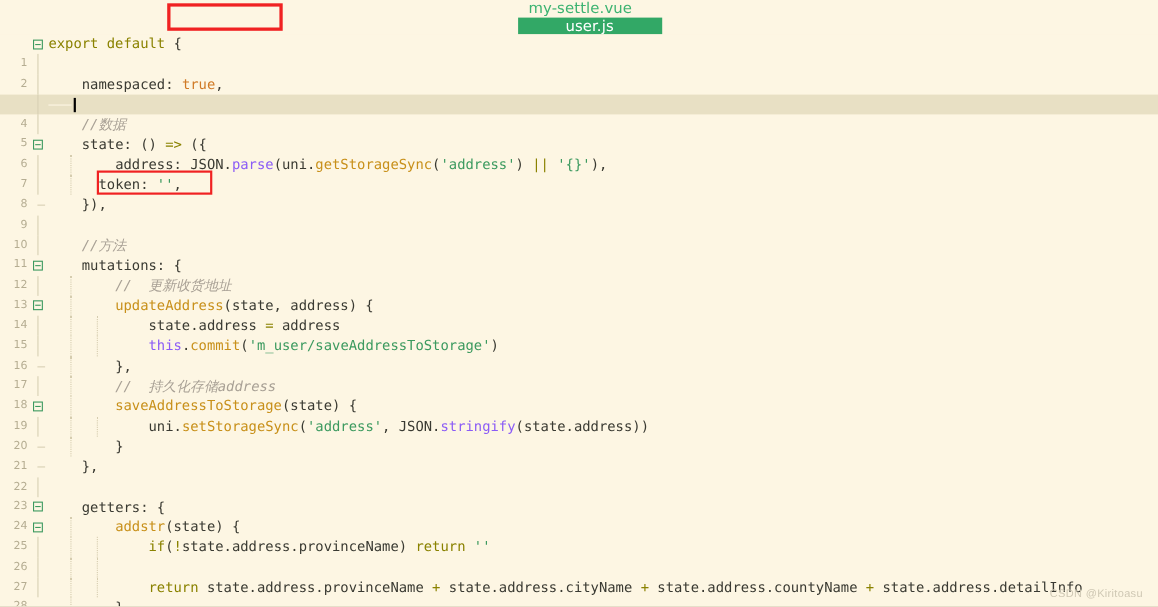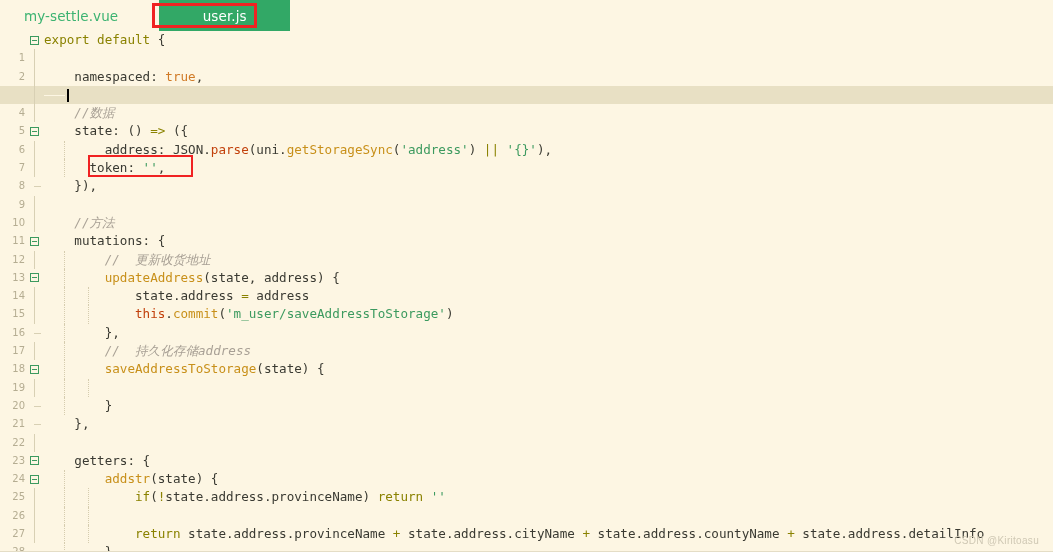--- a/index.html
+++ b/index.html
@@ -17,20 +17,21 @@
 
   
   #tabbar {
     position: absolute;
     left: 0; top: 0;
     width: 1053px;
     height: 31px;
     background: #fdf6e3;
     display: flex;
     align-items: center;
+    flex-direction: column;
   }
   .tab {
     height: 31px;
     display: flex;
     align-items: center;
     justify-content: center;
     font-family: "DejaVu Sans", "Liberation Sans", sans-serif;
     font-size: 13.5px;
     letter-spacing: 0.1px;
     box-sizing: border-box;
@@ -136,21 +137,21 @@
     border-left: 1px dotted #d5ccae;
   }
   .ind.i1 { left: 64px; }
   .ind.i2 { left: 88px; }
 
   
   .kw   { color: #8a8200; }
   .cmt  { color: #a8a095; font-style: italic; }
   .str  { color: #3c9a5f; text-align: right; }
   .fn   { color: #c8901a; }
-  .blu  { color: #c2410c; }
+  .blu  { color: #8b5cf6; }
   .num  { color: #d07a26; }
   .pln  { color: #3a3a32; }
   .op   { color: #8a8200; }
 
   
   #caret {
     position: absolute;
     left: 67px;
     top: 3px;
     width: 2px;
@@ -333,20 +334,21 @@
     <span class="fold"></span>
     <span class="ind i1"></span>
     <span class="code">        <span class="fn">saveAddressToStorage</span><span class="pln">(state) {</span></span>
   </div>
 
   <div class="row">
     <span class="gutter-num">20</span>
     <span class="foldline"></span>
     <span class="ind i1"></span>
     <span class="ind i2"></span>
+    <span class="code">            <span class="pln">uni.</span><span class="fn">setStorageSync</span><span class="pln">(</span><span class="str">'address'</span><span class="pln">, JSON.</span><span class="blu">stringify</span><span class="pln">(state.address))</span></span>
   </div>
 
   <div class="row">
     <span class="gutter-num">21</span>
     <span class="foldend"></span>
     <span class="ind i1"></span>
     <span class="code">        <span class="pln">}</span></span>
   </div>
 
   <div class="row">

